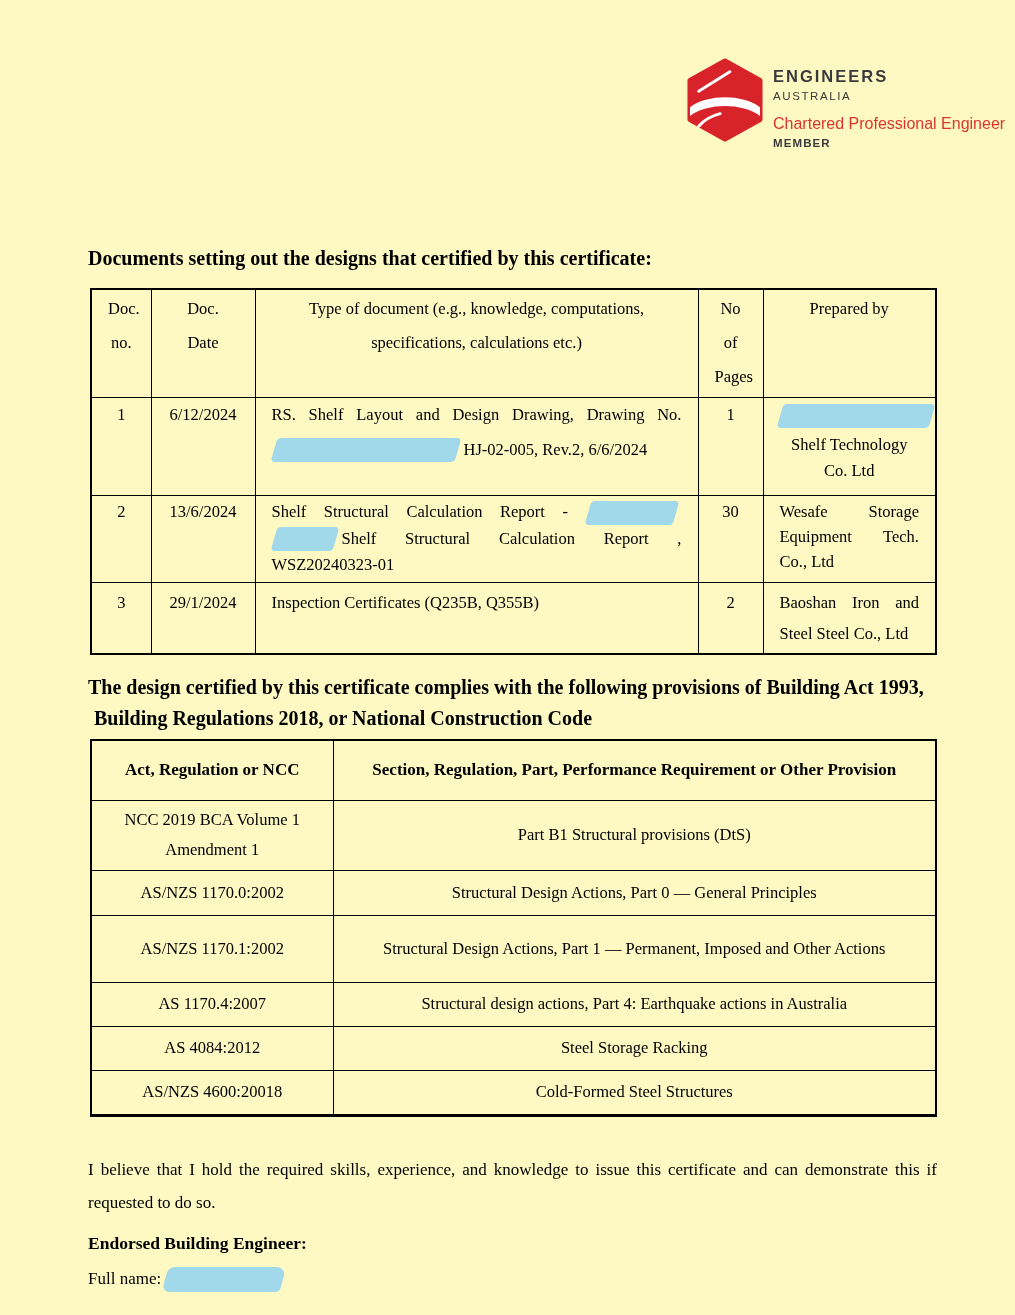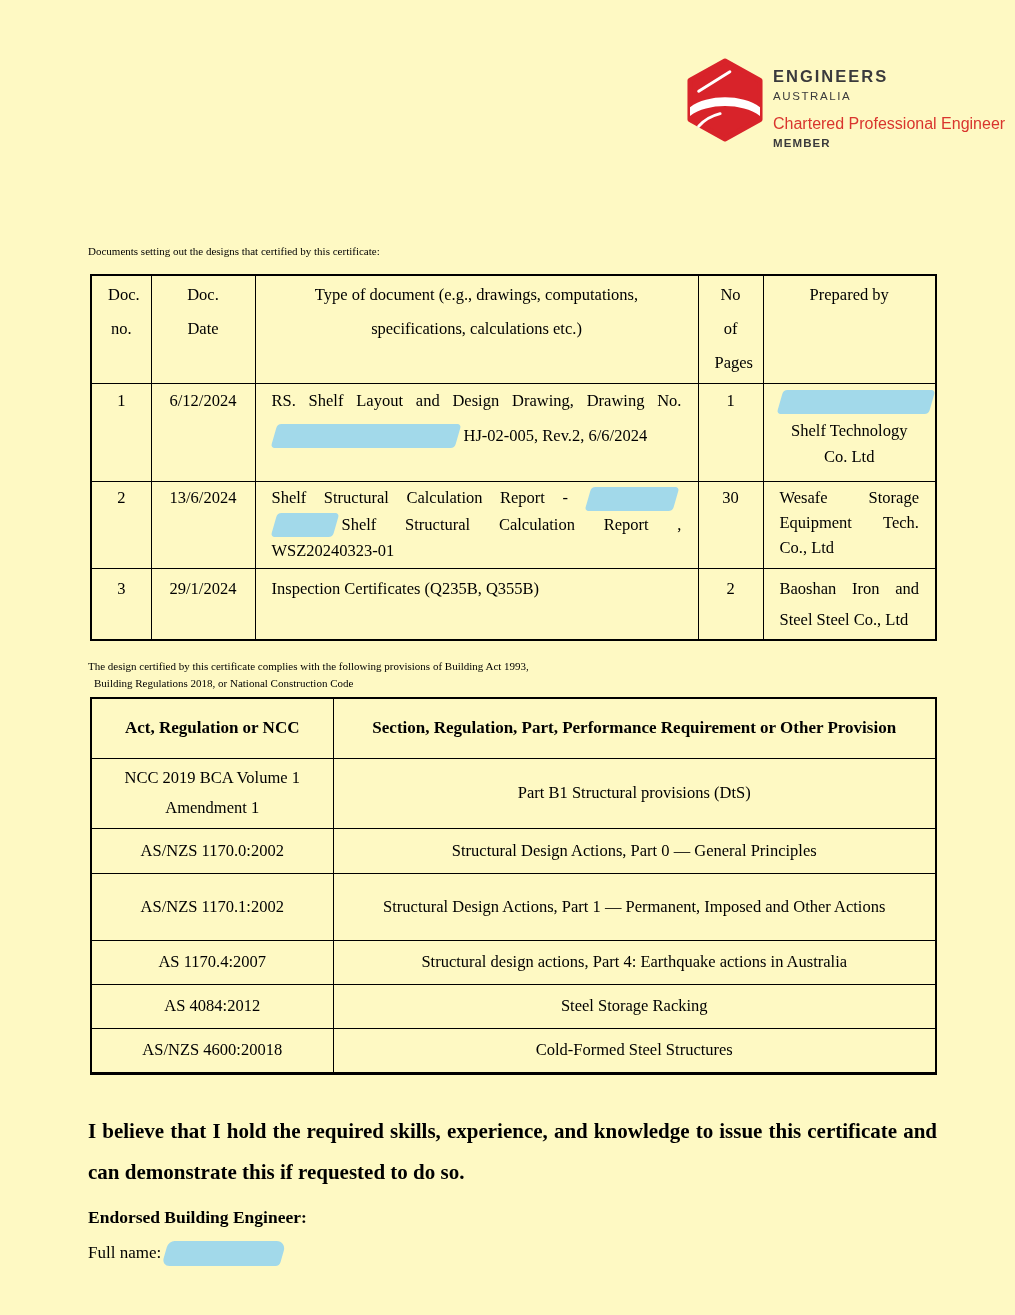--- a/index.html
+++ b/index.html
@@ -15,21 +15,21 @@
   .logo { position: absolute; top: 58px; left: 686px; display: flex; gap: 9px; }
   .hex { width: 78px; height: 84px; flex: none; }
   .logo-text { display: flex; flex-direction: column; padding-top: 9px; font-family: "Liberation Sans", sans-serif; color: #3a3a3c; }
   .logo-eng { font-size: 16.5px; font-weight: 700; letter-spacing: 2px; line-height: 1.2; }
   .logo-aus { font-size: 11.5px; font-weight: 400; letter-spacing: 1.6px; margin-top: 3px; line-height: 1.2; }
   .logo-cpe { font-size: 16px; color: #d9352e; margin-top: 10px; line-height: 1.2; }
   .logo-mem { font-size: 11.5px; font-weight: 700; letter-spacing: 1.1px; margin-top: 4px; line-height: 1.2; }
 
   
   .content { position: absolute; left: 88px; top: 243px; width: 849px; }
-  .sec-heading { font-size: 11px; font-weight: normal; line-height: 1.55; }
+  .sec-heading { font-size: 20px; font-weight: bold; line-height: 1.55; }
   .sec-heading .l2 { padding-left: 6px; }
 
   
   table { border-collapse: collapse; table-layout: fixed; margin-left: 2px; }
   .t1 { width: 845px; margin-top: 14px; border: 2px solid #000; border-bottom-width: 2.5px; }
   .t1 th, .t1 td { border: 1.5px solid #000; font-size: 16.5px; font-weight: normal; vertical-align: top; padding: 4px 16px; }
   .t1 tr.hdr { height: 74px; }
   .t1 tr.hdr th { line-height: 2.05; text-align: center; padding-top: 2px; }
   .t1 tr.r1 { height: 98px; }
   .t1 tr.r2 { height: 86px; }
@@ -42,21 +42,21 @@
   .gap-b { margin-bottom: 9px; }
   .prep1 { text-align: center; line-height: 1.7; }
   .just-cell { text-align: justify; }
 
   .t2 { width: 845px; margin-top: 5px; border: 2px solid #000; border-bottom-width: 3px; }
   .t2 th, .t2 td { border: 1.5px solid #000; font-size: 16.5px; text-align: center; vertical-align: middle; padding: 4px 12px; line-height: 1.85; }
   .t2 th { font-weight: bold; font-size: 17px; line-height: 1.7; }
   .t2 tr.hdr { height: 60px; }
 
   
-  .statement { margin-top: 36px; width: 849px; font-size: 21px; line-height: 1.95; text-align: justify; font-weight: bold; }
+  .statement { margin-top: 36px; width: 849px; font-size: 17px; line-height: 1.95; text-align: justify; }
   .endorsed { margin-top: 14px; font-size: 17.5px; font-weight: bold; }
   .fullname { margin-top: 13px; font-size: 17px; }
 
   
   .redact {
     display: inline-block;
     background: #a2d9ea;
     border-radius: 4px;
     transform: skewX(-16deg);
     height: 24px;
@@ -109,21 +109,21 @@
           <tr class="hdr">
         <th>
           <div>Doc.</div>
           <div>no.</div>
         </th>
         <th>
           <div>Doc.</div>
           <div>Date</div>
         </th>
         <th>
-          <div>Type of document (e.g., drawings, computations,</div>
+          <div>Type of document (e.g., knowledge, computations,</div>
           <div>specifications, calculations etc.)</div>
         </th>
         <th>
           <div>No of</div>
           <div>Pages</div>
         </th>
         <th>Prepared by</th>
       </tr>
 
       <tr class="r1">

